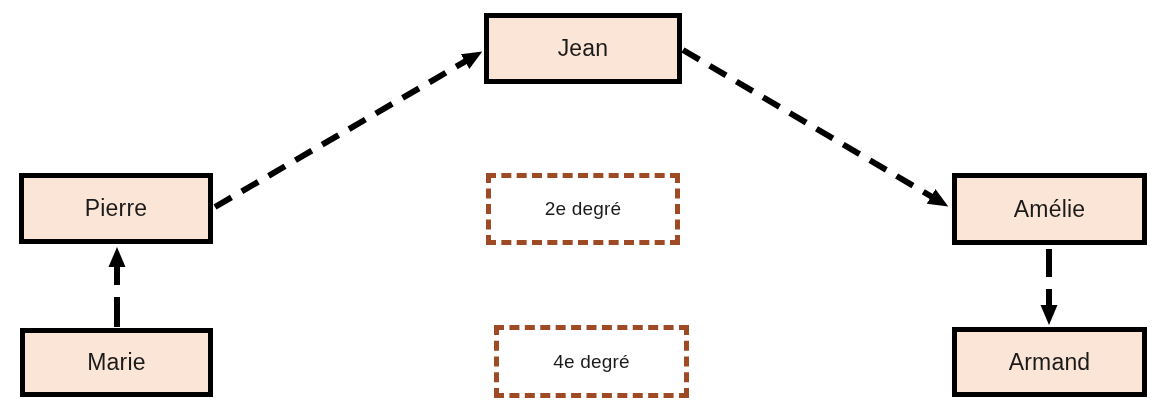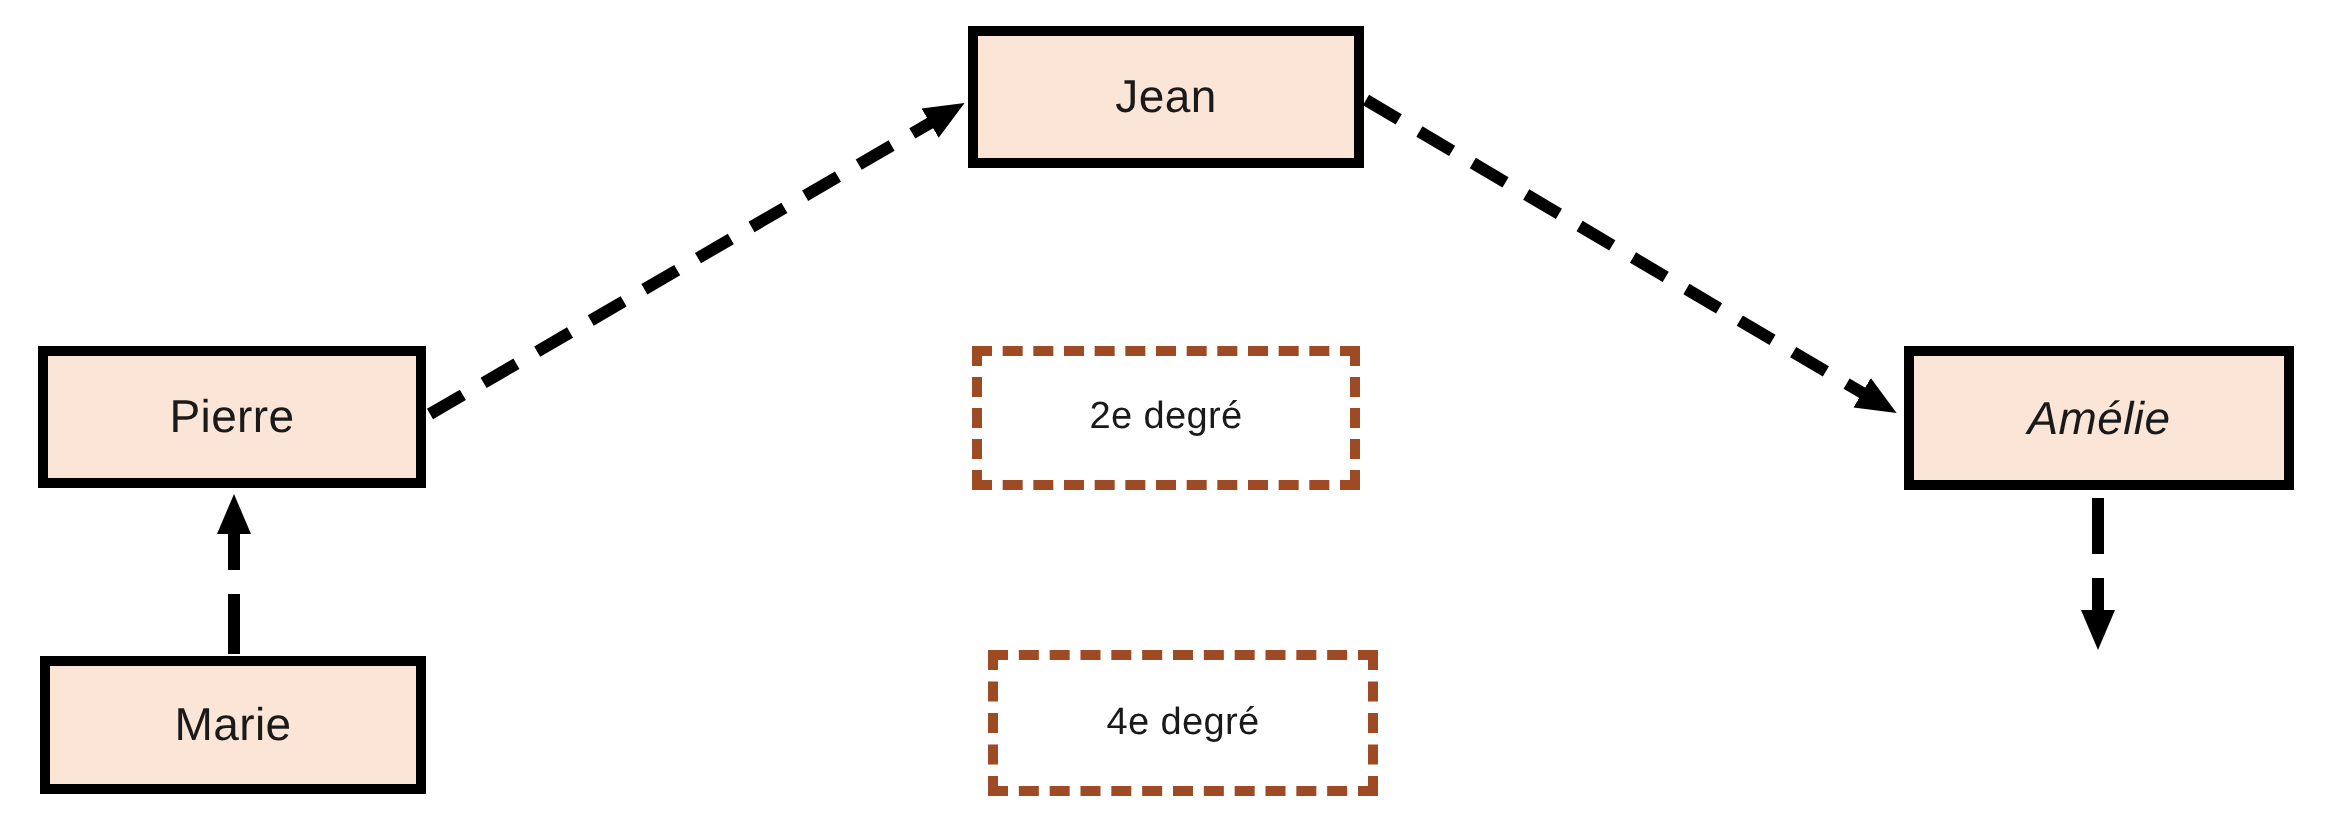--- a/index.html
+++ b/index.html
@@ -42,21 +42,21 @@
     border: 5px dashed #9E4B25;
     display: flex;
     align-items: center;
     justify-content: center;
     font-size: 19px;
     color: #1a1a1a;
     letter-spacing: 0.2px;
   }
   .node-jean   { left: 484px; top: 13px;  width: 198px; height: 71px; }
   .node-pierre { left: 19px;  top: 173px; width: 194px; height: 71px; }
-  .node-amelie { left: 952px; top: 173px; width: 195px; height: 72px; font-style: italic; }
+  .node-amelie { left: 952px; top: 173px; width: 195px; height: 72px; }
   .node-marie  { left: 20px;  top: 328px; width: 193px; height: 69px; }
   .node-armand { left: 952px; top: 327px; width: 195px; height: 70px; }
   .legend-deg2 { left: 486px; top: 173px; width: 194px; height: 72px; }
   .legend-deg4 { left: 494px; top: 325px; width: 195px; height: 73px; }
 </style>
 </head>
 <body>
 
 <div class="canvas">
 
@@ -85,20 +85,23 @@
   </div>
 
   <div class="node node-amelie">
     <span>Amélie</span>
   </div>
 
   <div class="node node-marie">
     <span>Marie</span>
   </div>
 
+  <div class="node node-armand">
+    <span>Armand</span>
+  </div>
 
   <div class="legend legend-deg2">
     <span>2e degré</span>
   </div>
 
   <div class="legend legend-deg4">
     <span>4e degré</span>
   </div>
 
 </div>

